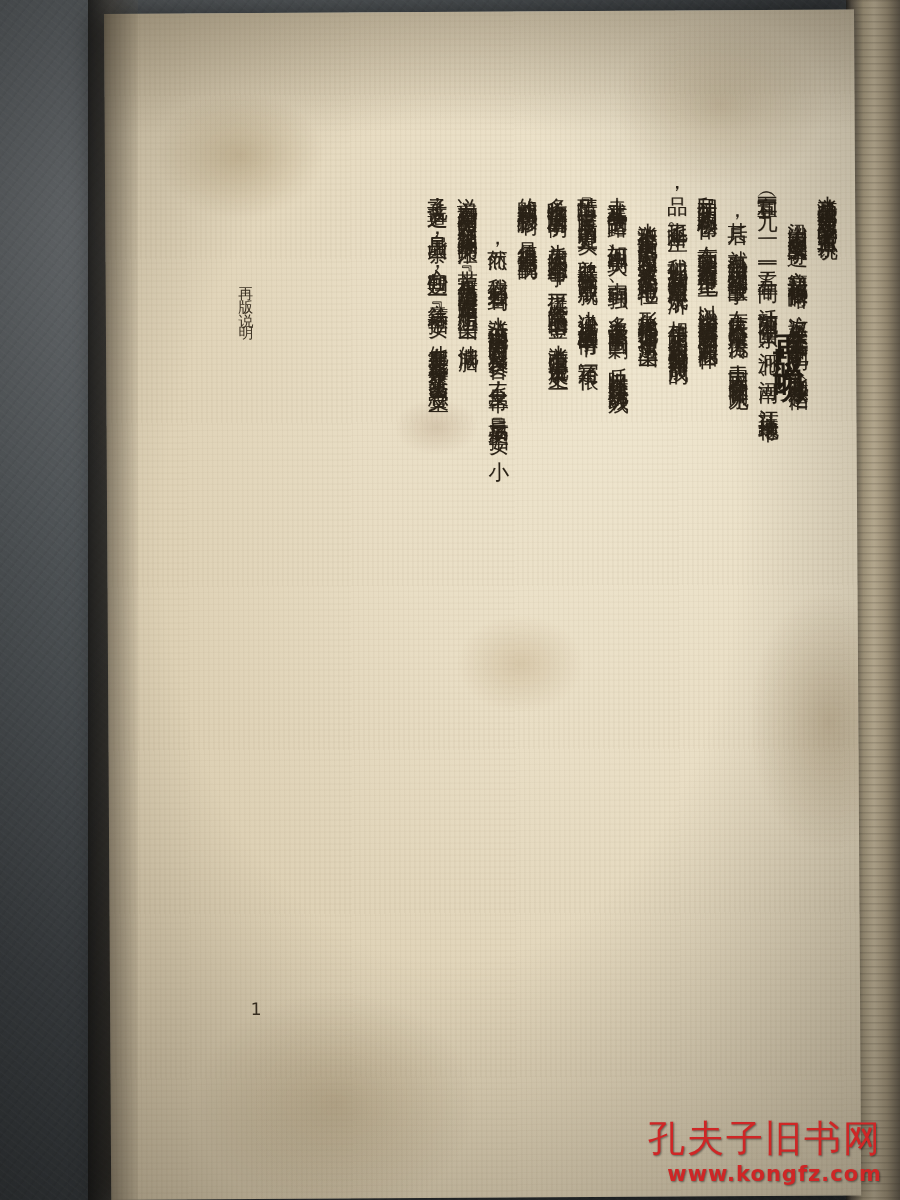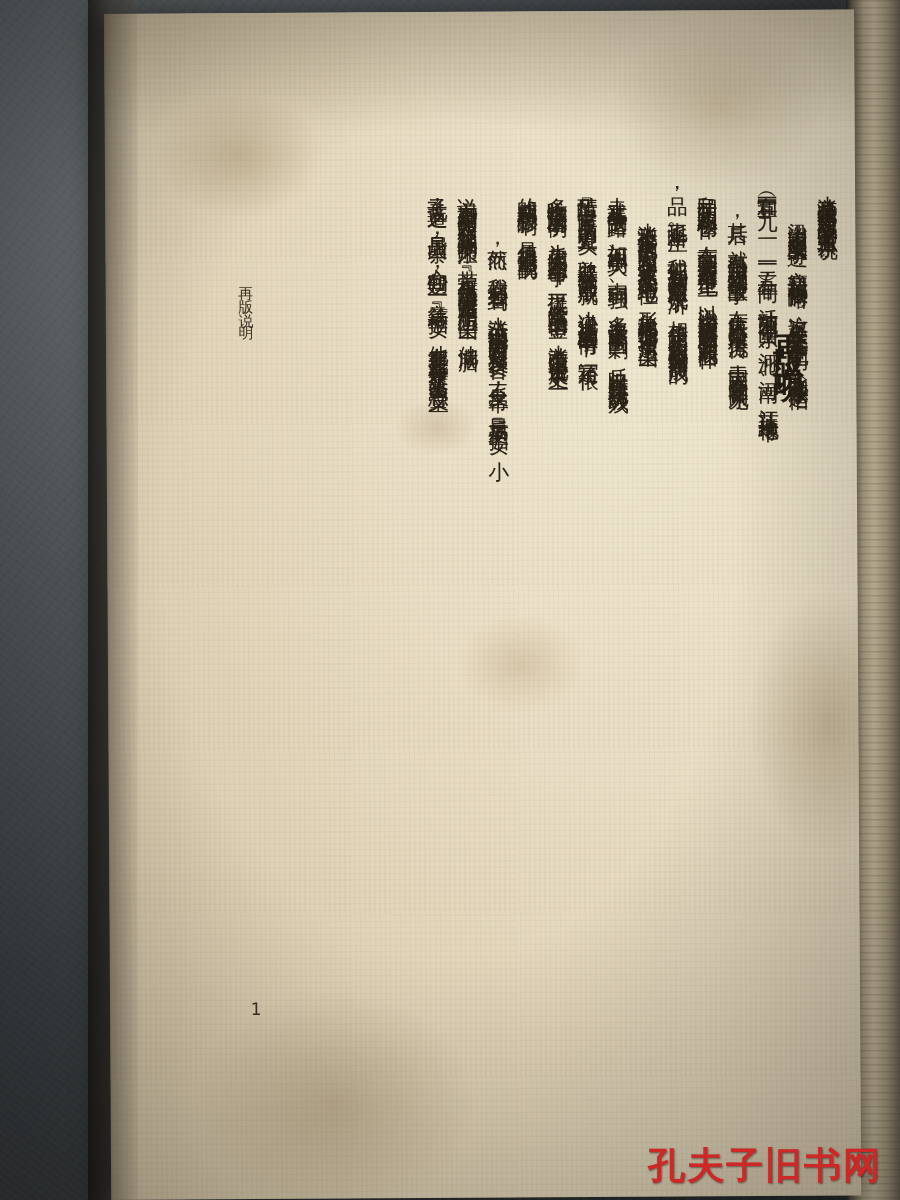--- a/index.html
+++ b/index.html
@@ -172,21 +172,21 @@
     position: absolute;
     right: 18px;
     bottom: 14px;
     z-index: 6;
     text-align: right;
     user-select: none;
   }
   .watermark .wm-main {
     font-family: "DejaVu Serif", serif;
     font-size: 37px;
-    font-weight: bold;
+    font-weight: normal;
     color: #cf2626;
     letter-spacing: 2px;
     text-shadow: 1px 1px 2px rgba(0,0,0,0.45);
     line-height: 1.1;
   }
   .watermark .wm-url {
     font-family: "DejaVu Sans", sans-serif;
     font-size: 21px;
     font-weight: bold;
     color: #cf2626;
@@ -241,16 +241,17 @@
       <div class="col indent-2">然而，我们必须看到，水浒这部小说所写的农民起义只反贪官，不反皇帝，最后受了『招安』。小</div>
       <div class="col">说着力刻画的作为农民起义领袖人物的宋江，带着『权借水泊里随时避难』的思想上了梁山，他满脑</div>
       <div class="col">子孔孟之道，身居山寨，心向朝廷，一意等待『招安』；他在晁盖死后将『聚义厅』篡改为『忠义堂』，</div>
     </div>
   </div>
 
   <div class="gutter"></div>
 
   <div class="watermark">
     <div class="wm-main">孔夫子旧书网</div>
+    <div class="wm-url">www.kongfz.com</div>
   </div>
 
   <div class="vignette"></div>
 </div>
 
 </body></html>

